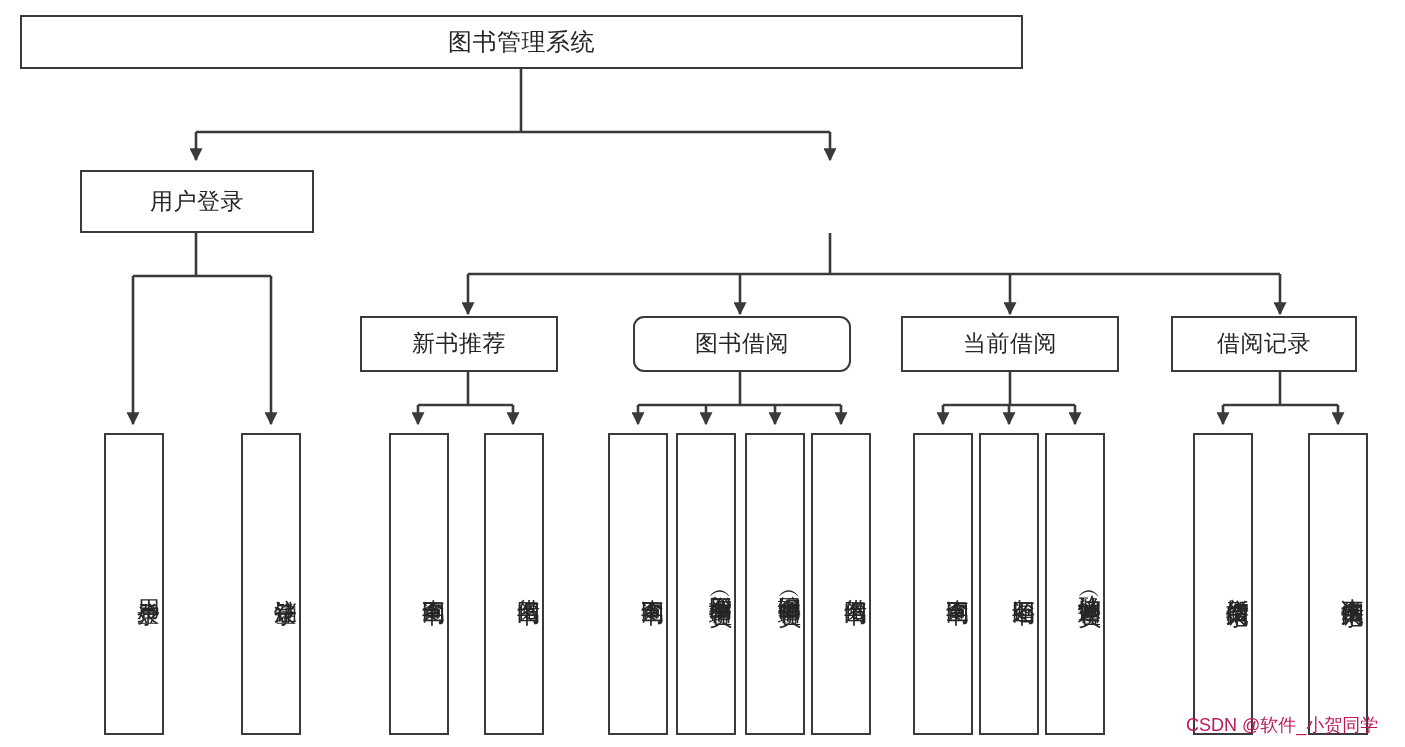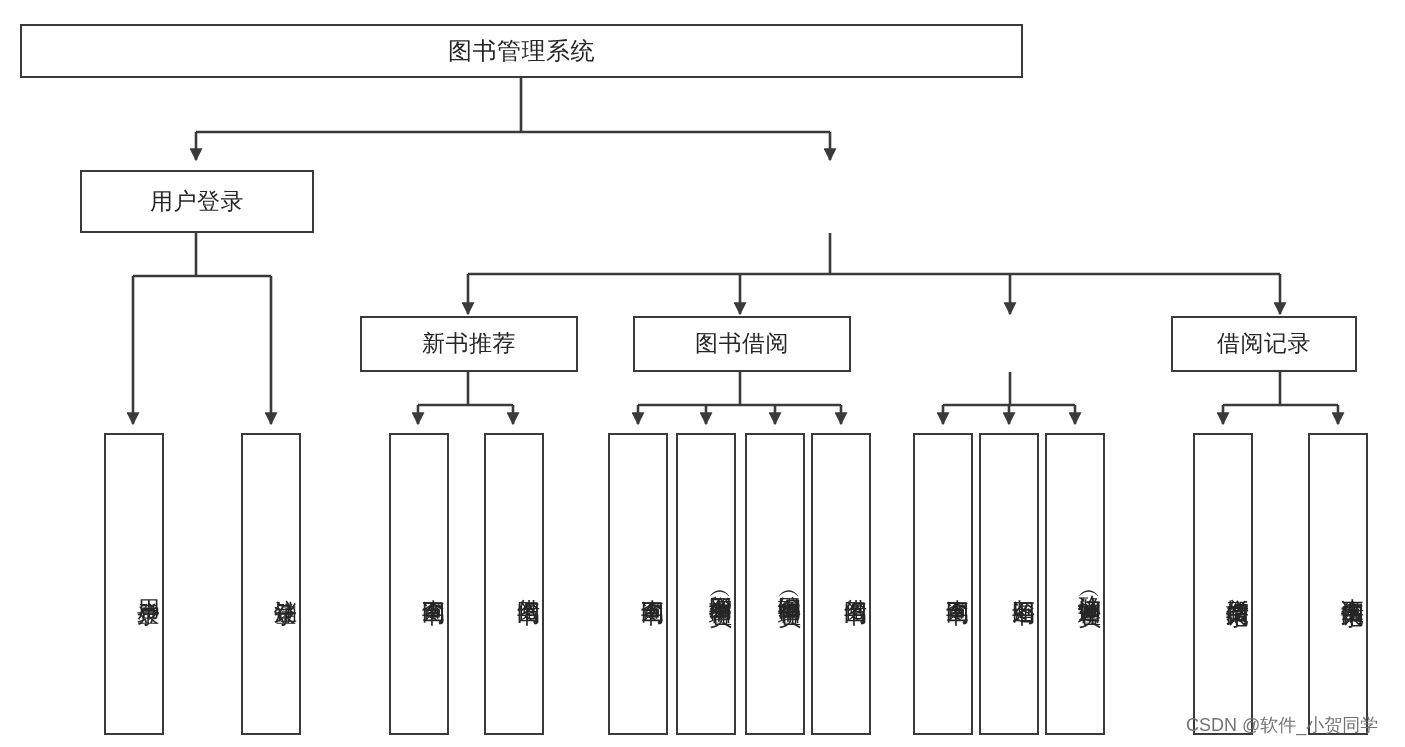--- a/index.html
+++ b/index.html
@@ -53,21 +53,21 @@
   svg.links {
     position: absolute;
     left: 0;
     top: 0;
     width: 1405px;
     height: 747px;
     pointer-events: none;
   }
   .watermark {
     position: absolute;
-    color: #737373;
+    color: #be185d;
     font-size: 18px;
     font-family: "Liberation Sans", "DejaVu Sans", sans-serif;
     white-space: nowrap;
     left: 1186px;
     top: 713px;
   }
 </style>
 </head>
 <body>
 
@@ -116,33 +116,36 @@
       <path d="M 1009 405 L 1009 424" marker-end="url(#arrow)"></path>
       <path d="M 1075 405 L 1075 424" marker-end="url(#arrow)"></path>
 
       <path d="M 1280 372 L 1280 405"></path>
       <path d="M 1223 405 L 1338 405"></path>
       <path d="M 1223 405 L 1223 424" marker-end="url(#arrow)"></path>
       <path d="M 1338 405 L 1338 424" marker-end="url(#arrow)"></path>
     </g>
   </svg>
 
-  <div class="node horiz root" style="left:20px; top:24px; width:1003px; height:54px;text-align:right;">
+  <div class="node horiz root" style="left:20px; top:15px; width:1003px; height:54px;text-align:right;">
     <span>图书管理系统</span>
   </div>
 
   <div class="node horiz" style="left:80px; top:170px; width:234px; height:63px;">
     <span>用户登录</span>
   </div>
 
-  <div class="node horiz" style="left:360px; top:316px; width:218px; height:56px;">
+  <div class="node horiz" style="left:360px; top:316px; width:198px; height:56px;">
     <span>新书推荐</span>
   </div>
-  <div class="node horiz" style="left:633px; top:316px; width:218px; height:56px;">
+  <div class="node horiz" style="left:633px; top:316px; width:218px; height:56px;border-radius:11px;">
     <span>图书借阅</span>
+  </div>
+  <div class="node horiz" style="left:901px; top:316px; width:218px; height:56px;">
+    <span>当前借阅</span>
   </div>
   <div class="node horiz" style="left:1171px; top:316px; width:186px; height:56px;">
     <span>借阅记录</span>
   </div>
 
   <div class="node vert" style="left:104px; top:433px; width:60px; height:302px;">
     <span class="vtext">用户登录</span>
   </div>
   <div class="node vert" style="left:241px; top:433px; width:60px; height:302px;">
     <span class="vtext">注销登录</span>

